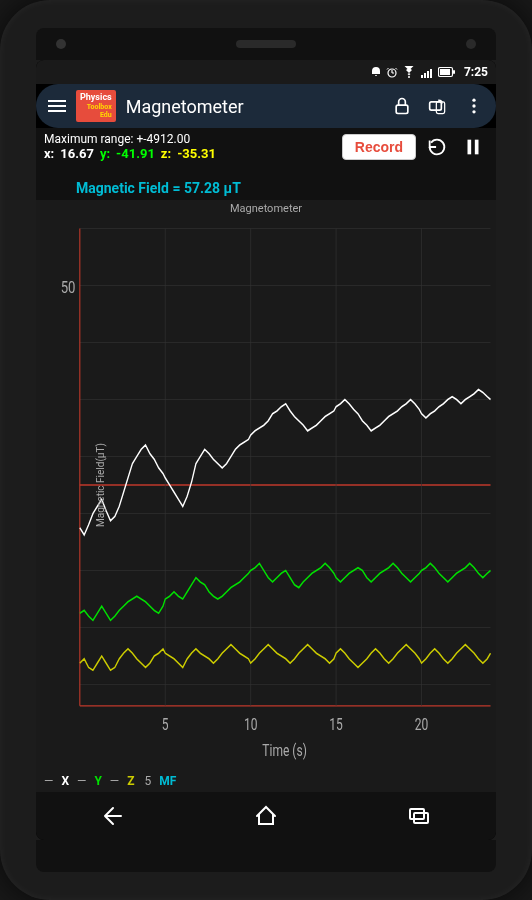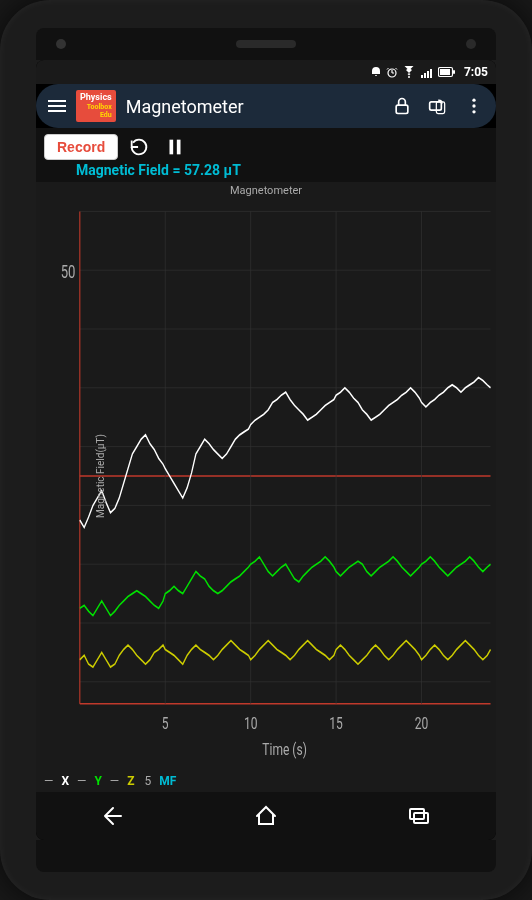--- a/index.html
+++ b/index.html
@@ -168,21 +168,21 @@
       align-items: center;
       justify-content: center;
       cursor: pointer;
       color: #fff;
       font-size: 18px;
     }
     .magnetic-field {
       font-size: 14px;
       color: #00bcd4;
       font-weight: bold;
-      margin-top: 0;
+      margin-top: 18px;
       clear: both;
       padding-left: 32px;
     }
     
     .chart-container {
       flex: 1;
       background: #1a1a1a;
       position: relative;
       overflow: hidden;
     }
@@ -276,21 +276,21 @@
           <rect x="4" y="7" width="2" height="5" fill="#fff"></rect>
           <rect x="7" y="5" width="2" height="7" fill="#fff"></rect>
           <rect x="10" y="3" width="2" height="9" fill="#fff"></rect>
         </svg>
 
         <svg width="18" height="12" viewBox="0 0 18 12">
           <rect x="0.5" y="1.5" width="14" height="9" rx="1.5" fill="none" stroke="#fff" stroke-width="1.2"></rect>
           <rect x="2" y="3" width="10" height="6" fill="#fff"></rect>
           <rect x="15" y="4" width="2" height="4" rx="1" fill="#fff"></rect>
         </svg>
-        <span class="status-time">7:05</span>
+        <span class="status-time">7:25</span>
       </div>
     </div>
 
     <div class="app-toolbar">
       <div class="hamburger-icon">
         <span></span>
         <span></span>
         <span></span>
       </div>
       <div class="app-logo">
@@ -321,20 +321,31 @@
             <circle cx="12" cy="5" r="2" fill="#fff"></circle>
             <circle cx="12" cy="12" r="2" fill="#fff"></circle>
             <circle cx="12" cy="19" r="2" fill="#fff"></circle>
           </svg>
         </div>
       </div>
     </div>
 
     <div class="info-section" style="background:#111;padding:4px 8px;">
       <div style="display:flex;justify-content:space-between;align-items:flex-start;">
+        <div>
+          <div class="max-range">Maximum range: +-4912.00</div>
+          <div class="xyz-row">
+            <span class="x-val">x:</span>
+            <span class="x-val">16.67</span>
+            <span class="y-val">y:</span>
+            <span class="y-val">-41.91</span>
+            <span class="z-val">z:</span>
+            <span class="z-val">-35.31</span>
+          </div>
+        </div>
         <div style="display:flex;align-items:center;gap:6px;">
           <button class="record-btn">Record</button>
           <div class="icon-btn-round">
             <svg width="22" height="22" viewBox="0 0 24 24">
               <path d="M4 12a8 8 0 1 0 1.5-4.7" fill="none" stroke="#fff" stroke-width="2"></path>
               <polyline points="4,5 4,12 11,12" fill="none" stroke="#fff" stroke-width="2"></polyline>
             </svg>
           </div>
           <div class="icon-btn-round">
             <svg width="22" height="22" viewBox="0 0 24 24">

